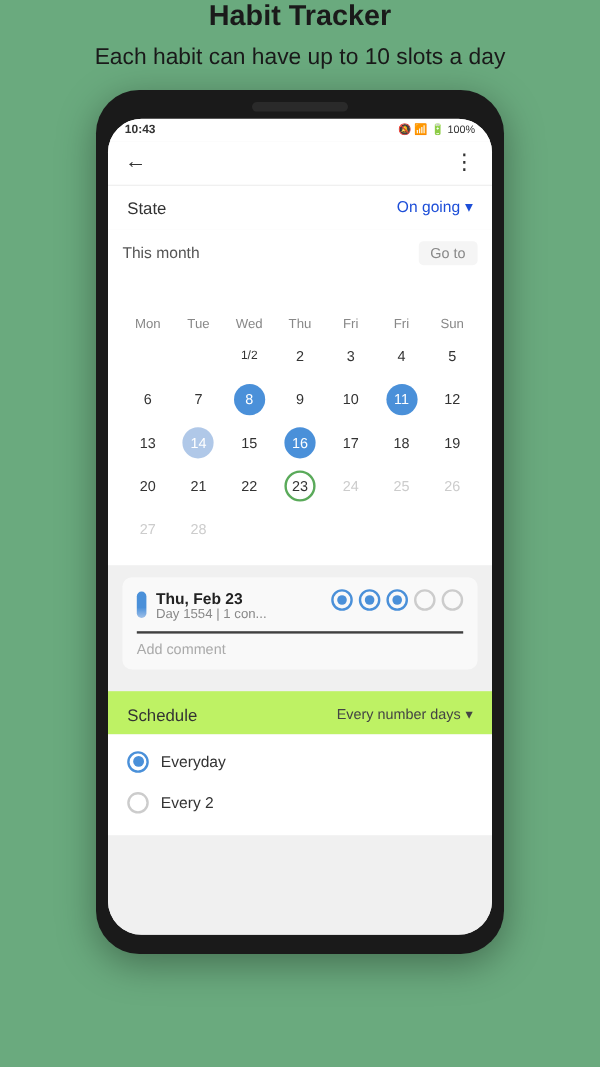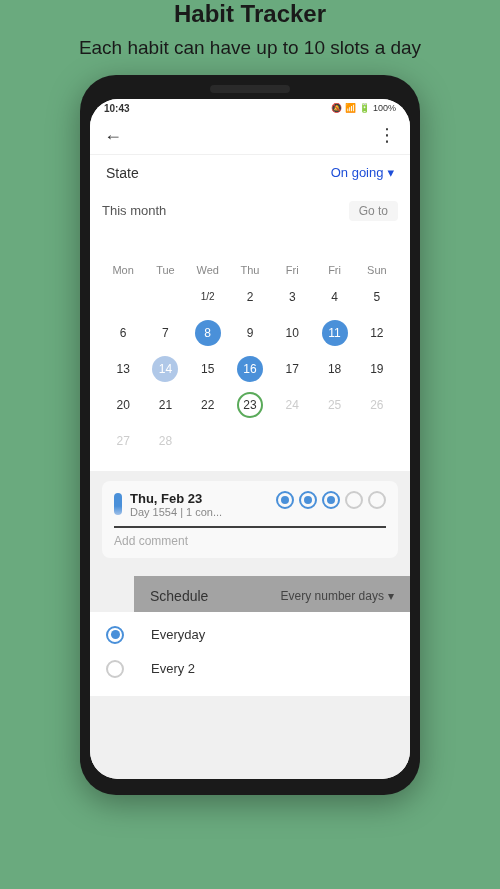--- a/index.html
+++ b/index.html
@@ -233,43 +233,42 @@
     .slot.empty { border: 2px solid #ccc; background: transparent; }
     .add-comment {
       font-size: 12px;
       color: #aaa;
       margin-top: 8px;
       padding-top: 6px;
       border-top: 2px solid #404040;
     }
     .gap-section { height: 8px; background: #f0f0f0; }
     .schedule-row {
-      background: #a3a3a3;
-      display: flex;
-      justify-content: space-between;
-      align-items: center;
+      background: #bef264;
+      display: flex;
+      justify-content: space-between;
+      align-items: flex-start;
       padding: 12px 16px 8px;
-      margin-left: 44px;
     }
     .schedule-label { font-size: 14px; color: #333; }
     .schedule-value {
       display: flex;
       align-items: center;
       gap: 4px;
       color: #444;
       font-size: 12px;
     }
     .schedule-options {
       background: #fff;
       padding: 6px 16px 10px;
     }
     .schedule-option {
       display: flex;
       align-items: center;
-      gap: 27px;
+      gap: 10px;
       padding: 8px 0;
       font-size: 13px;
       color: #333;
     }
     .radio-outer {
       width: 18px;
       height: 18px;
       border-radius: 50%;
       border: 2px solid #4a90d9;
       display: flex;

